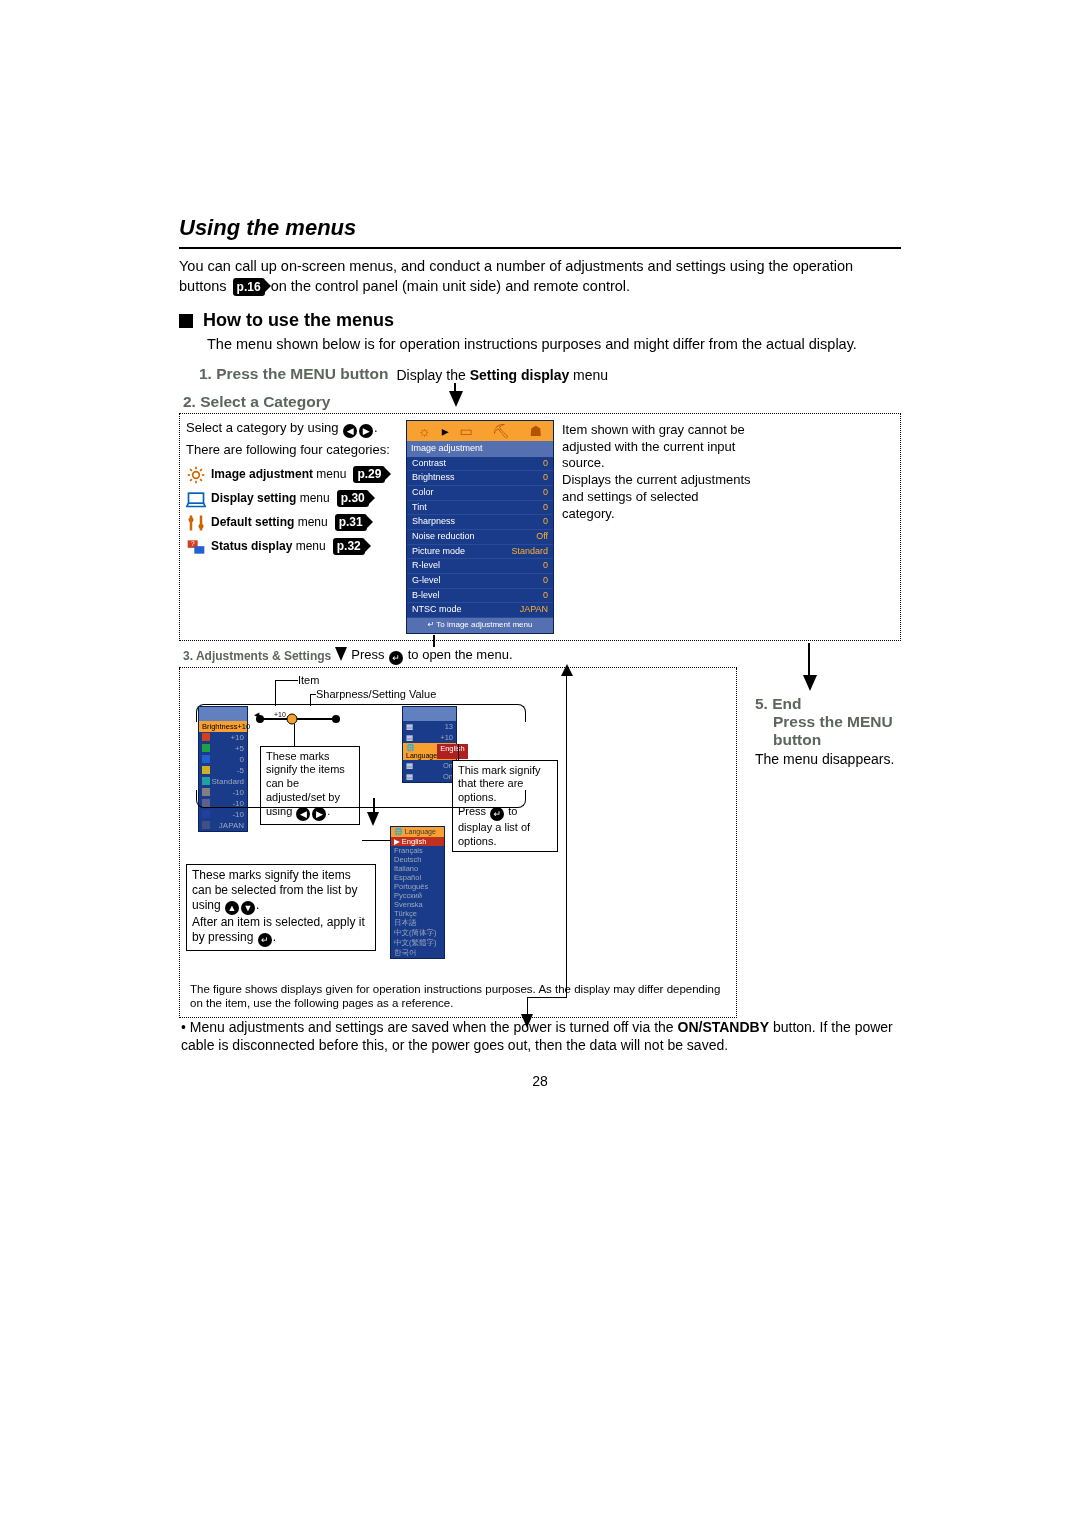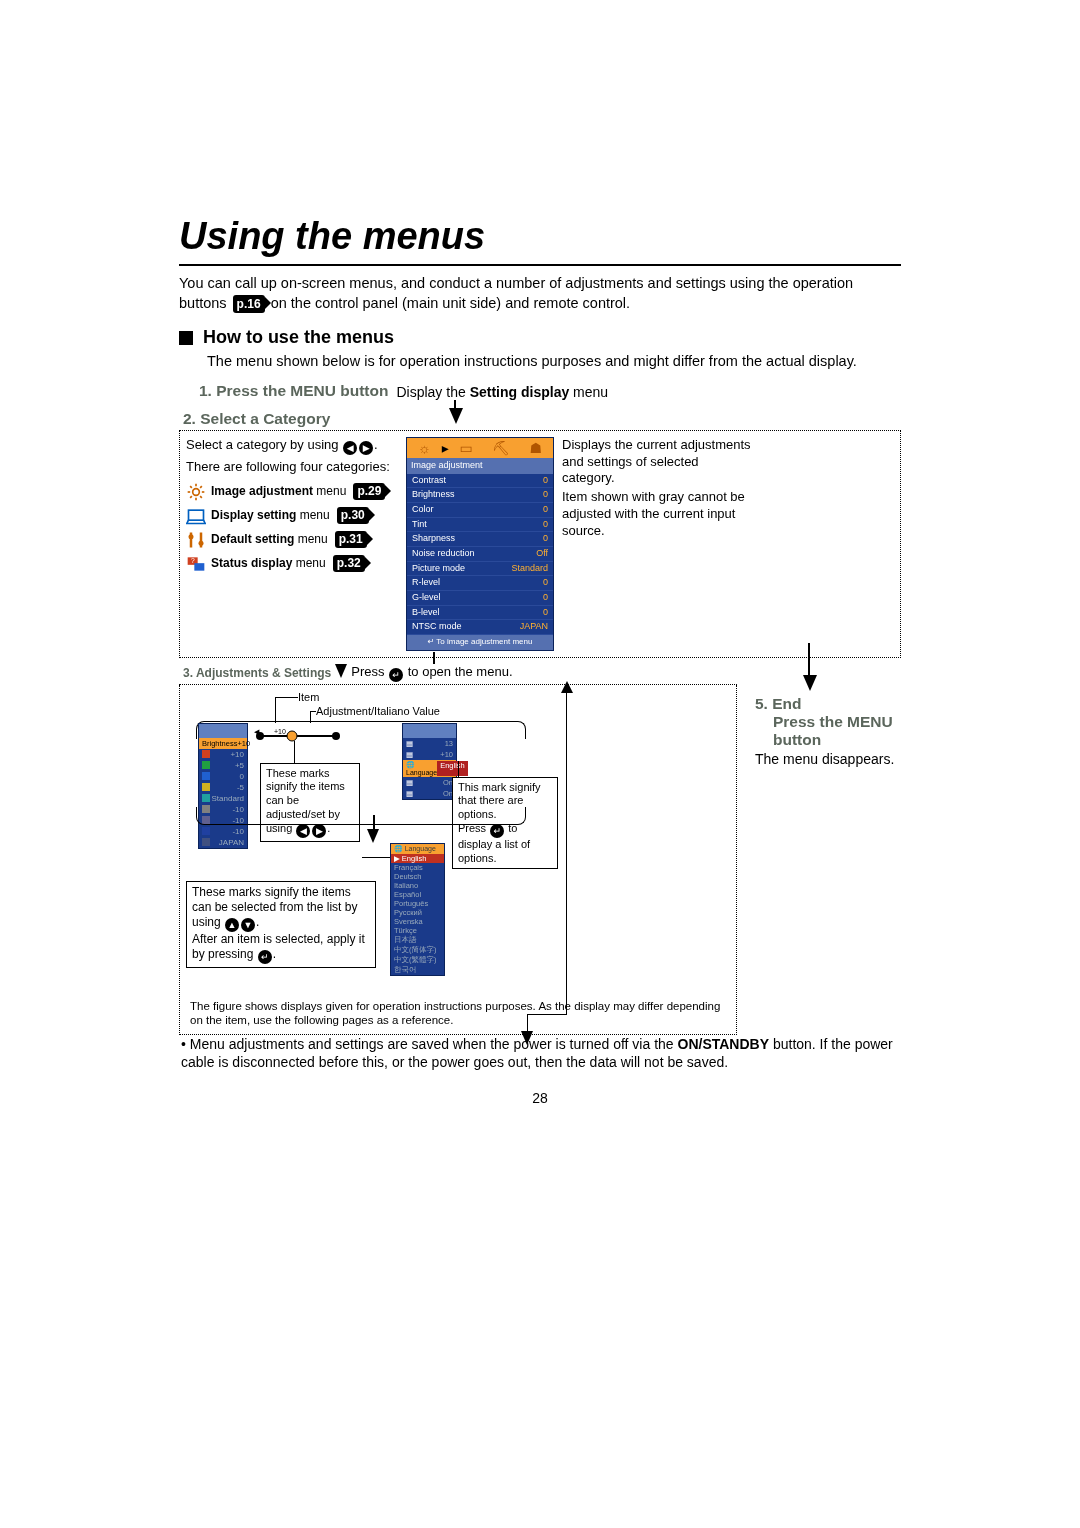--- a/index.html
+++ b/index.html
@@ -1,18 +1,18 @@
 <!DOCTYPE html>
 <html><head>
 <meta charset="utf-8">
 <style>
   *{box-sizing:border-box;margin:0;padding:0;}
   body{background:#fff;font-family:Arial,Helvetica,sans-serif;font-size:14px;color:#000;width:1080px;height:1528px;position:relative;}
   .page{position:absolute;left:179px;top:215px;width:722px;}
-  h1{font-size:38px;font-weight:bold;font-style:italic;border-bottom:2px solid #000;padding-bottom:6px;margin-bottom:8px;}
+  h1{font-size:22px;font-weight:bold;font-style:italic;border-bottom:2px solid #000;padding-bottom:6px;margin-bottom:8px;}
   .intro{font-size:14.5px;line-height:1.35;}
   .pref{display:inline-block;background:#000;color:#fff;font-weight:bold;font-size:12px;padding:1px 4px;border-radius:3px;position:relative;margin:0 2px;}
   .pref .arrow{position:absolute;right:-6px;top:2px;border-left:6px solid #000;border-top:6px solid transparent;border-bottom:6px solid transparent;}
   .sq{display:inline-block;width:14px;height:14px;background:#000;margin-right:6px;vertical-align:-2px;}
   .h2row{margin-top:14px;}
   .h2{font-size:18px;font-weight:bold;}
   .indent{margin-left:28px;margin-top:4px;font-size:14.5px;line-height:1.35;}
   .steptitle{font-size:15.5px;font-weight:bold;color:#5b665c;}
   .stepsub{font-size:14px;color:#000;}
   .step1{margin-top:10px;margin-left:20px;}
@@ -222,22 +222,22 @@
               <div class="osd-row">
                 <span>NTSC mode</span>
                 <span class="v">JAPAN</span>
               </div>
             </div>
           <div class="osd-foot">↵ <span>To image adjustment menu</span></div>
         </div>
       </div>
 
       <div class="rightcol">
+        <div style="margin-top:2px;">Item shown with gray cannot be adjusted with the current input source.</div>
         <div>Displays the current adjustments and settings of selected category.</div>
-        <div style="margin-top:2px;">Item shown with gray cannot be adjusted with the current input source.</div>
       </div>
     </div>
   </div>
 
   <div style="position:relative;height:0;">
     <div style="position:absolute;left:249px;top:-6px;">
       <div class="stem" style="height:12px;margin-left:5px;"></div>
     </div>
   </div>
 
@@ -249,21 +249,21 @@
     </span>
   </div>
 
   <div class="s3top" style="margin-top:2px;position:relative;width:558px;">
    <div class="s3wrap" style="position:relative;height:350px;">
 
     <div style="position:absolute;left:118px;top:6px;font-size:11px;">Item</div>
     <div class="callout-line" style="left:96px;top:12px;width:22px;"></div>
     <div class="lineconn" style="left:95px;top:12px;width:1px;height:26px;"></div>
 
-    <div style="position:absolute;left:136px;top:20px;font-size:11px;">Adjustment/Italiano Value</div>
+    <div style="position:absolute;left:136px;top:20px;font-size:11px;">Sharpness/Setting Value</div>
     <div class="lineconn" style="left:130px;top:26px;width:1px;height:12px;"></div>
     <div class="callout-line" style="left:130px;top:26px;width:6px;"></div>
 
     <div class="bracket-top" style="position:absolute;left:16px;top:36px;width:330px;"></div>
 
     <div class="panel" style="position:absolute;left:18px;top:38px;">
       <div class="hdr"></div>
       <div class="sel">
         <span>Brightness</span>
             <span>+10</span>

